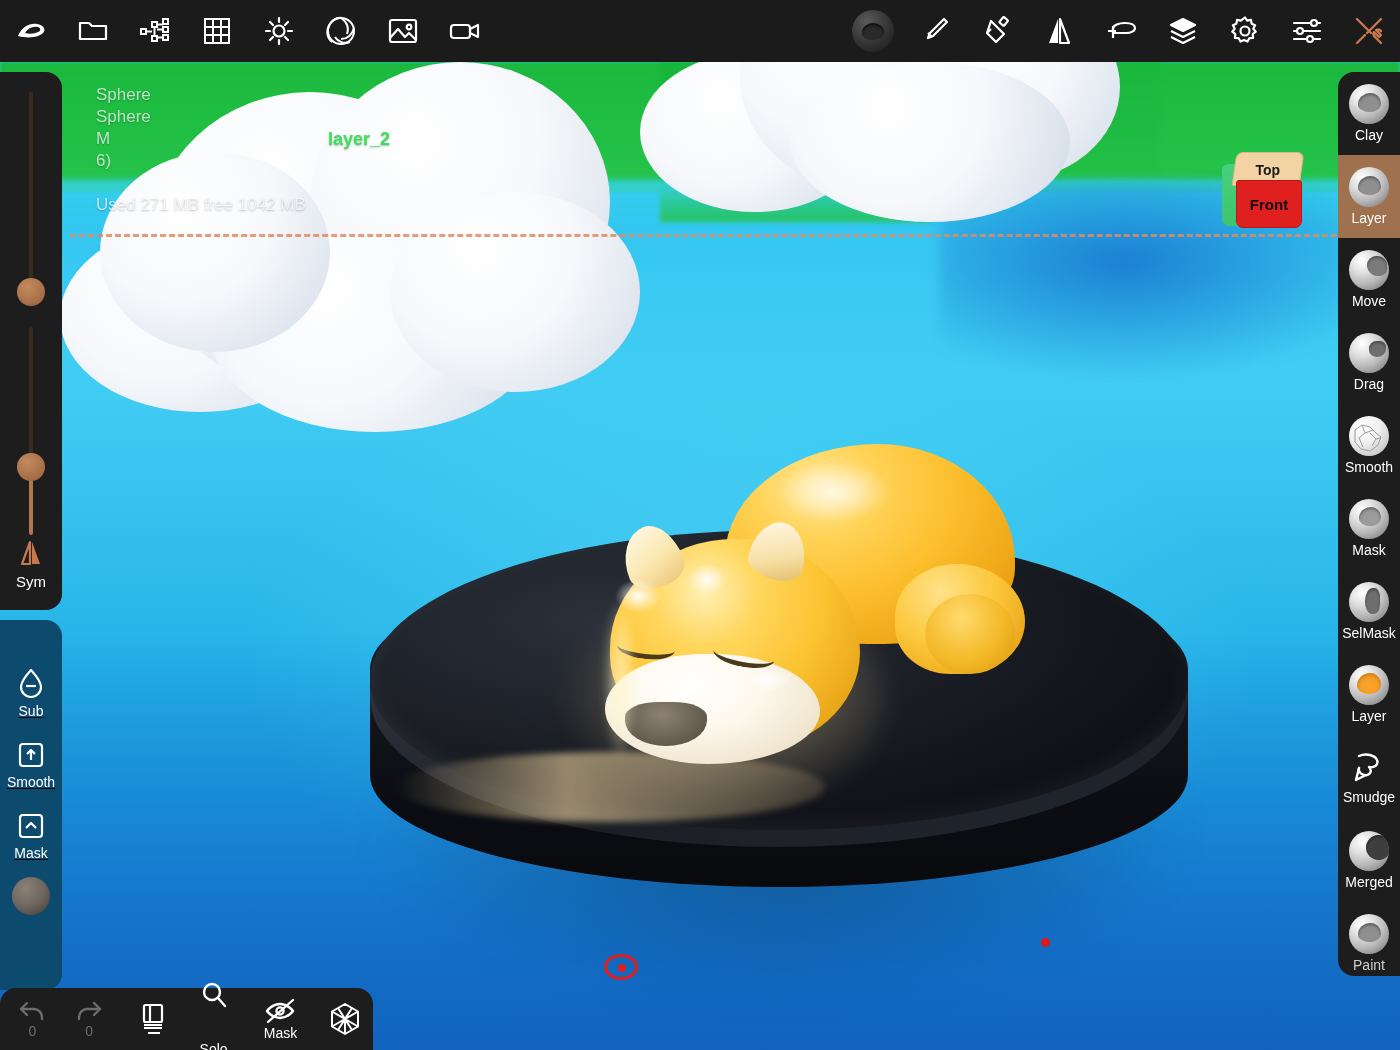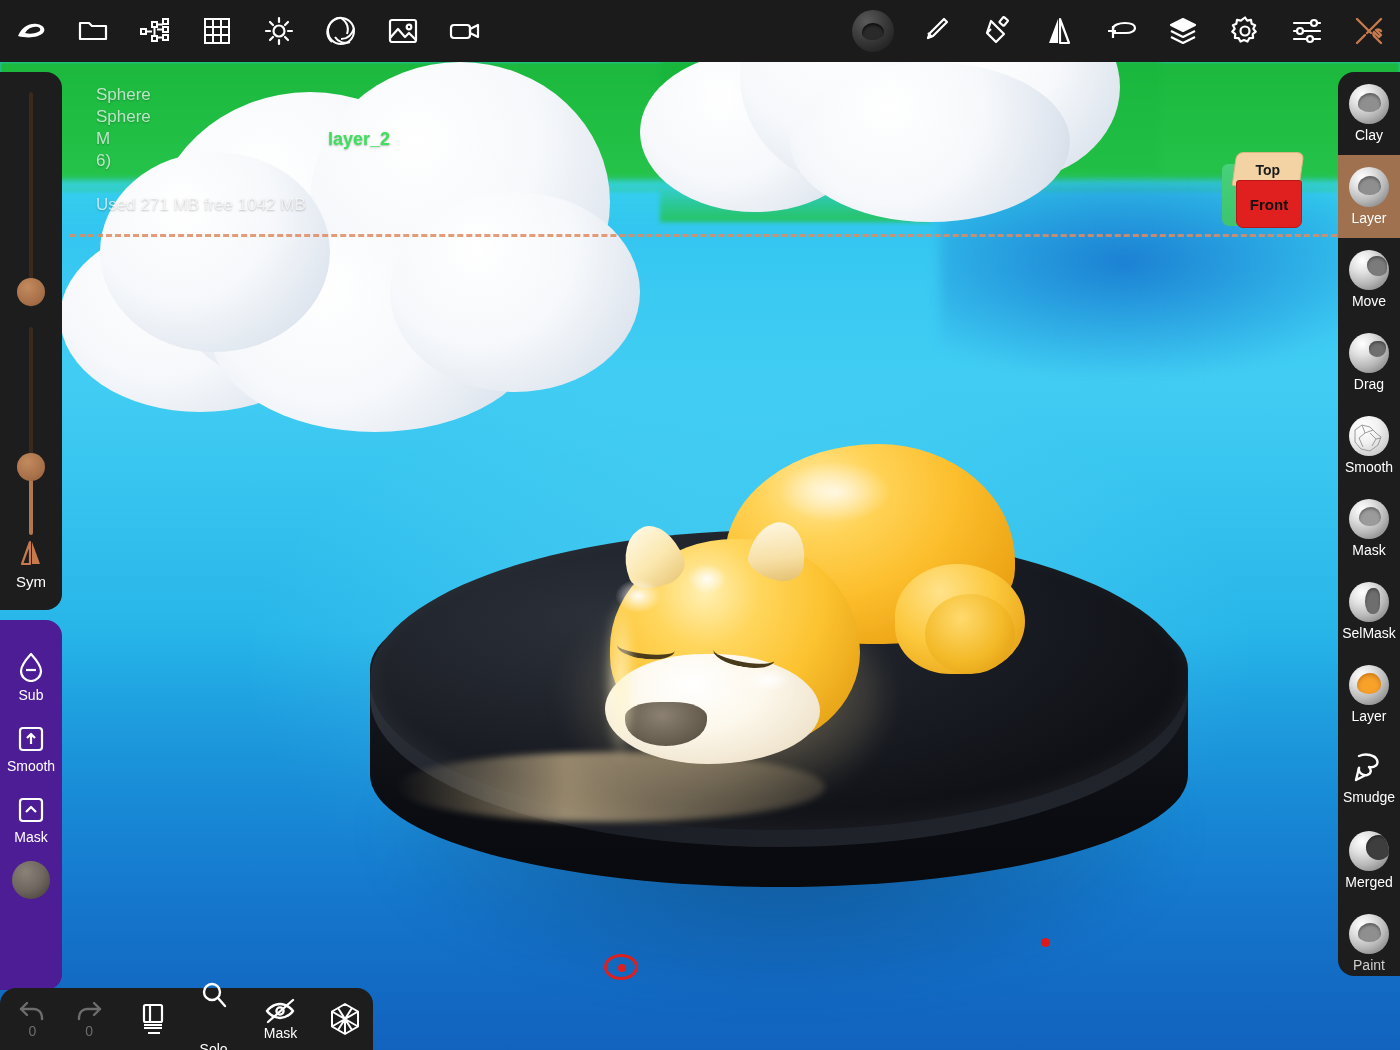--- a/index.html
+++ b/index.html
@@ -289,22 +289,22 @@
   }
   #sym-btn {
     position: absolute; left: 0; top: 452px; width: 62px; height: 80px;
     display: flex; flex-direction: column; align-items: center; justify-content: center; gap: 6px;
   }
   #sym-btn .lab { color: #fff; font-size: 15px; }
 
   
   #left-mods {
     position: absolute; left: 0; top: 620px; width: 62px; height: 370px;
-    background: #4c1d95; border-radius: 0 16px 16px 0;
-    display: flex; flex-direction: column; align-items: center; padding-top: 22px; gap: 8px;
+    background: #0c4a6e; border-radius: 0 16px 16px 0;
+    display: flex; flex-direction: column; align-items: center; padding-top: 38px; gap: 8px; text-decoration: underline;
   }
   .modbtn {
     width: 62px; display: flex; flex-direction: column; align-items: center; gap: 5px;
   }
   .modbtn .lab { color: #fff; font-size: 14px; }
   #mat-ball {
     width: 38px; height: 38px; border-radius: 50%; margin-top: 8px;
     background: radial-gradient(circle at 36% 30%, #8a8279 0%, #6f675f 50%, #4d463f 85%, #3a342e 100%);
   }
 

